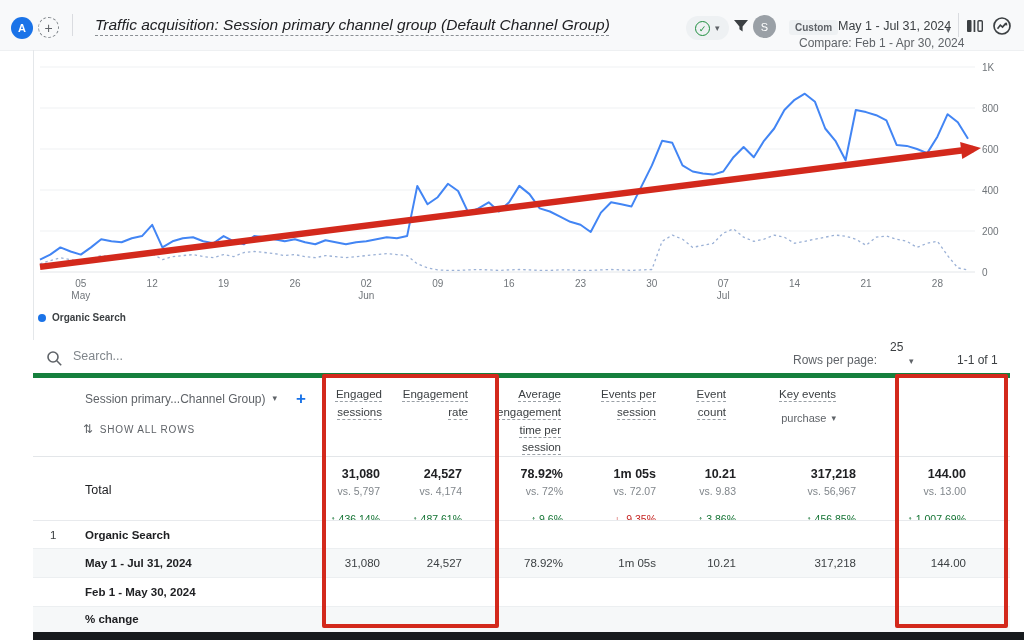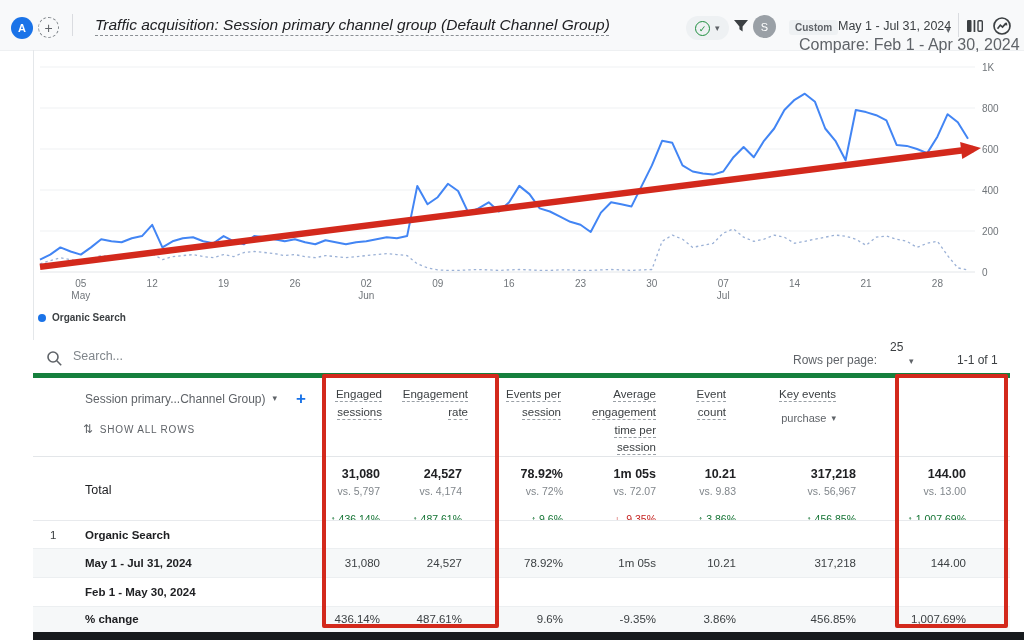--- a/index.html
+++ b/index.html
@@ -16,21 +16,21 @@
   .rpt-title{position:absolute;left:95px;top:16px;font-size:15.5px;color:#202124;white-space:nowrap;}
   .dashed-underline{text-decoration-line:underline;text-decoration-style:dashed;text-decoration-color:#8a8f94;text-decoration-thickness:1px;text-underline-offset:5px;font-style:italic;}
   .check-pill{position:absolute;left:686px;top:16px;height:24px;border-radius:12px;background:#eef1f3;display:flex;align-items:center;gap:5px;padding:0 9px;box-sizing:border-box;}
   .check-circle{width:15px;height:15px;border:1.5px solid #1e8e3e;border-radius:50%;color:#1e8e3e;font-size:9px;line-height:14px;text-align:center;box-sizing:border-box;}
   .caret{color:#5f6368;font-size:9px;line-height:1;}
   .funnel-svg{position:absolute;left:733px;top:18px;}
   .avatar-s{position:absolute;left:753px;top:15px;width:23px;height:23px;border-radius:50%;background:#9aa0a6;color:#fff;font-size:11px;display:flex;align-items:center;justify-content:center;}
   .custom-pill{position:absolute;left:789px;top:20px;font-size:10px;font-weight:bold;color:#5f6368;background:#eef1f3;border-radius:3px;padding:2px 6px;}
   .date-main{position:absolute;left:838px;top:19px;font-size:12.5px;color:#3c4043;white-space:nowrap;}
   .date-caret{position:absolute;left:946px;top:26px;}
-  .date-compare{position:absolute;left:799px;top:36px;font-size:16px;color:#5f6368;white-space:nowrap;}
+  .date-compare{position:absolute;left:799px;top:36px;font-size:12px;color:#5f6368;white-space:nowrap;}
   .cmp-icon{position:absolute;left:966px;top:17px;}
   .ins-icon{position:absolute;left:992px;top:16px;}
 
   
   #chart-svg{position:absolute;left:0;top:50px;}
   .ytick{font-size:10px;fill:#70757a;font-family:"Liberation Sans","DejaVu Sans",sans-serif;}
   .xtick{font-size:10px;fill:#70757a;font-family:"Liberation Sans","DejaVu Sans",sans-serif;text-anchor:middle;}
   .legend{position:absolute;left:38px;top:312px;display:flex;align-items:center;gap:6px;}
   .legend .dot{width:8px;height:8px;border-radius:50%;background:#1a73e8;}
   .legend .lbl{font-size:10px;font-weight:bold;color:#3c4043;}
@@ -201,22 +201,22 @@
       <span class="caret">▾</span>
       <span class="plus-btn">+</span>
     </div>
     <div class="show-all">
       <span class="unfold">⇅</span>
       <span>SHOW ALL ROWS</span>
     </div>
     <div class="mgrid hgrid">
         <div class="hcell c1"><span class="metric-label">Engaged sessions</span></div>
         <div class="hcell c2"><span class="metric-label">Engagement rate</span></div>
+        <div class="hcell c3"><span class="metric-label">Average engagement time per session</span></div>
         <div class="hcell c4"><span class="metric-label">Events per session</span></div>
-        <div class="hcell c3"><span class="metric-label">Average engagement time per session</span></div>
         <div class="hcell c5"><span class="metric-label">Event count</span><div class="filter pill">
             <span>All events</span>
             <span class="caret">▾</span>
           </div></div>
         <div class="hcell c6"><span class="metric-label">Key events</span><div class="filter plain">
             <span>purchase</span>
             <span class="caret">▾</span>
           </div></div>
       </div>
   </div>
@@ -276,29 +276,20 @@
         <div class="vcell c4">10.21</div>
         <div class="vcell c5">317,218</div>
         <div class="vcell c6">144.00</div>
       </div>
   </div>
   <div class="trow sub sub2">
     <span class="sub-label">Feb 1 - May 30, 2024</span>
   </div>
   <div class="trow sub sub3">
     <span class="sub-label">% change</span>
-    <div class="mgrid vgrid">
-        <div class="vcell c0">436.14%</div>
-        <div class="vcell c1">487.61%</div>
-        <div class="vcell c2">9.6%</div>
-        <div class="vcell c3">-9.35%</div>
-        <div class="vcell c4">3.86%</div>
-        <div class="vcell c5">456.85%</div>
-        <div class="vcell c6">1,007.69%</div>
-      </div>
   </div>
 
   <div class="bottom-strip"></div>
 
   <div class="red-rect r1"></div>
   <div class="red-rect r2"></div>
 
 </div>
 
 </body></html>

